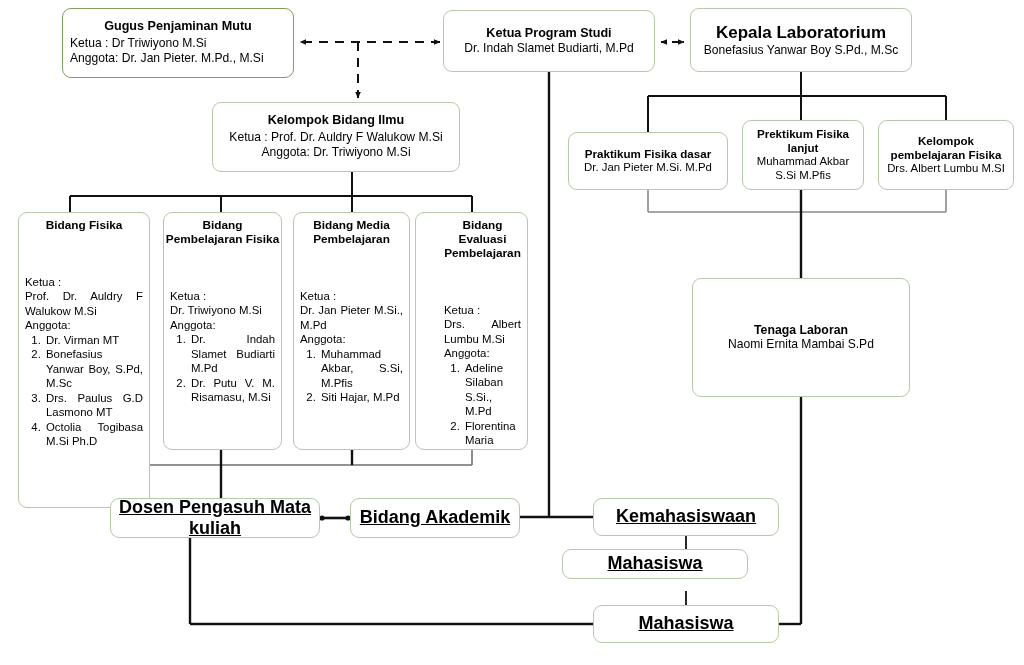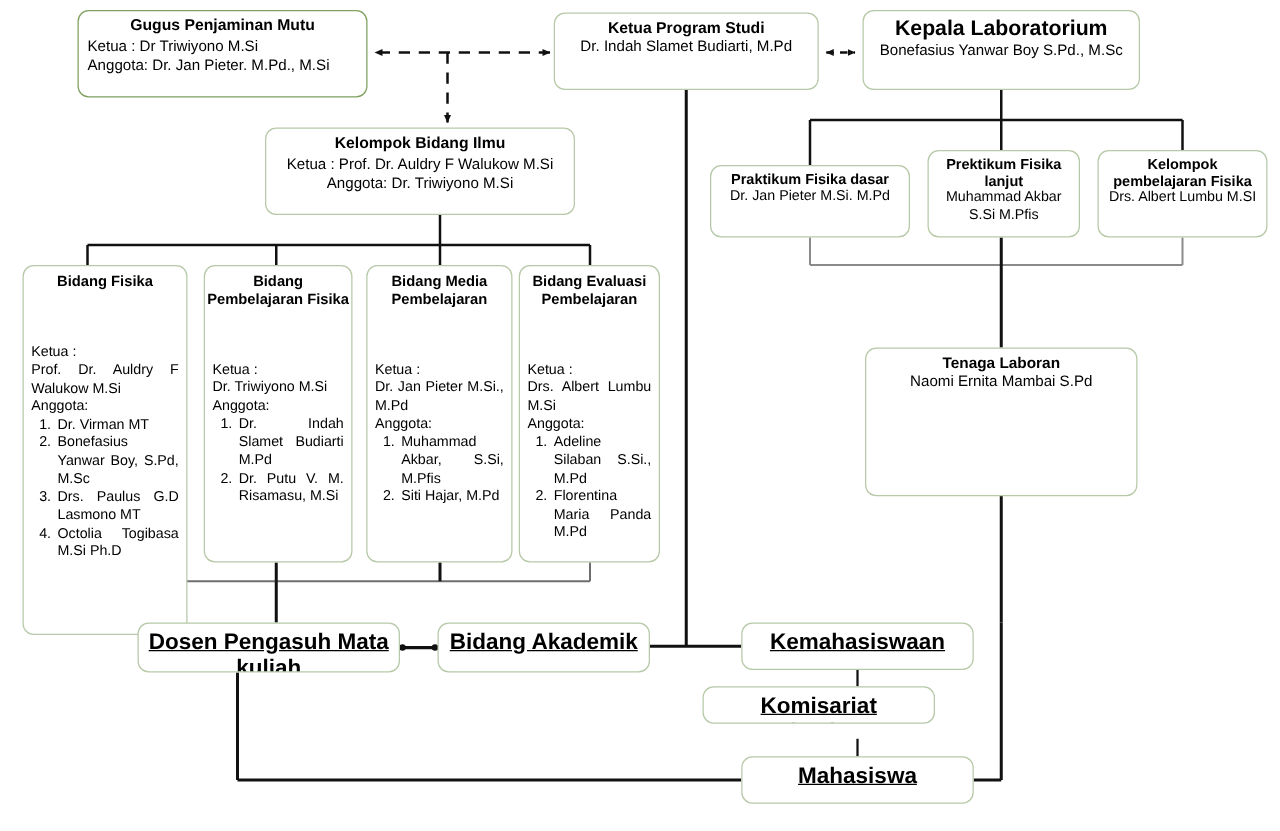--- a/index.html
+++ b/index.html
@@ -27,21 +27,21 @@
     pointer-events: none;
   }
   .node {
     position: absolute;
     box-sizing: border-box;
     background: #ffffff;
     border: 1.2px solid #b7c9a8;
     border-radius: 9px;
     display: flex;
     flex-direction: column;
-    justify-content: flex-start;
+    justify-content: center;
     z-index: 3;
     overflow: hidden;
   }
   .node.thickborder {
     border: 1.6px solid #7fa05f;
   }
   .node .ttl {
     font-weight: bold;
     text-align: center;
     line-height: 1.18;
@@ -90,21 +90,21 @@
   .bidang .ttl { font-size: 11.8px; margin-bottom: 2px; }
   .bidang .body { padding: 0 6px; margin-top: 40px; }
   .bidang p { margin: 0; line-height: 1.27; }
   .bidang ol { margin: 0; padding-left: 19px; line-height: 1.27; }
   .bidang ol li { padding-left: 2px; }
   .just { text-align: justify; text-align-last: left; }
 
   #n-bf    { left: 18px;  top: 212px; width: 132px; height: 296px; }
   #n-bpf   { left: 163px; top: 212px; width: 119px; height: 238px; }
   #n-bmp   { left: 293px; top: 212px; width: 117px; height: 238px; }
-  #n-bep   { left: 415px; top: 212px; width: 113px; height: 238px; }
+  #n-bep   { left: 415px; top: 212px; width: 113px; height: 238px; padding-left: 22px; }
 
   
   #n-dosen { left: 110px; top: 498px; width: 210px; height: 40px; }
   #n-bakad { left: 350px; top: 498px; width: 170px; height: 40px; }
   #n-kemah { left: 593px; top: 498px; width: 186px; height: 38px; }
   #n-komis { left: 562px; top: 549px; width: 186px; height: 30px; }
   #n-mhs   { left: 593px; top: 605px; width: 186px; height: 38px; }
   .brow .ttl { font-size: 18px; text-decoration: underline; }
 </style>
 </head>

